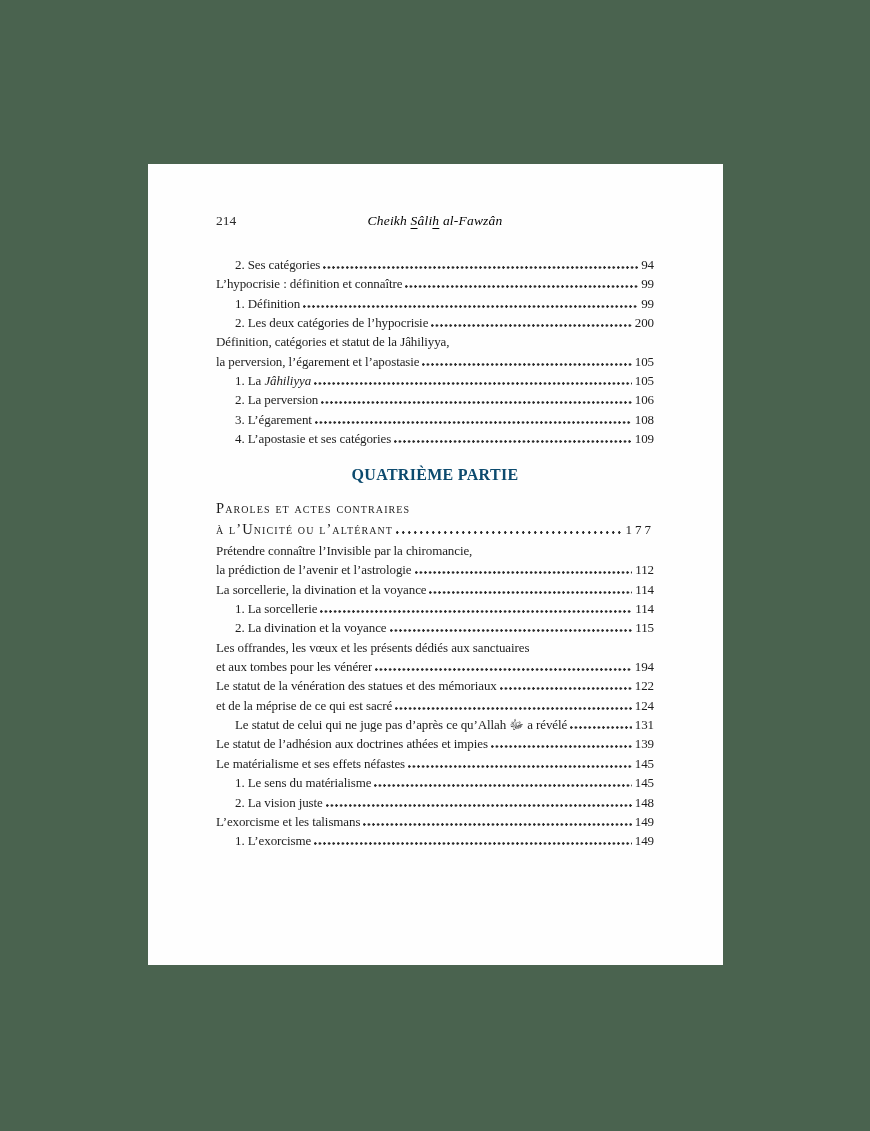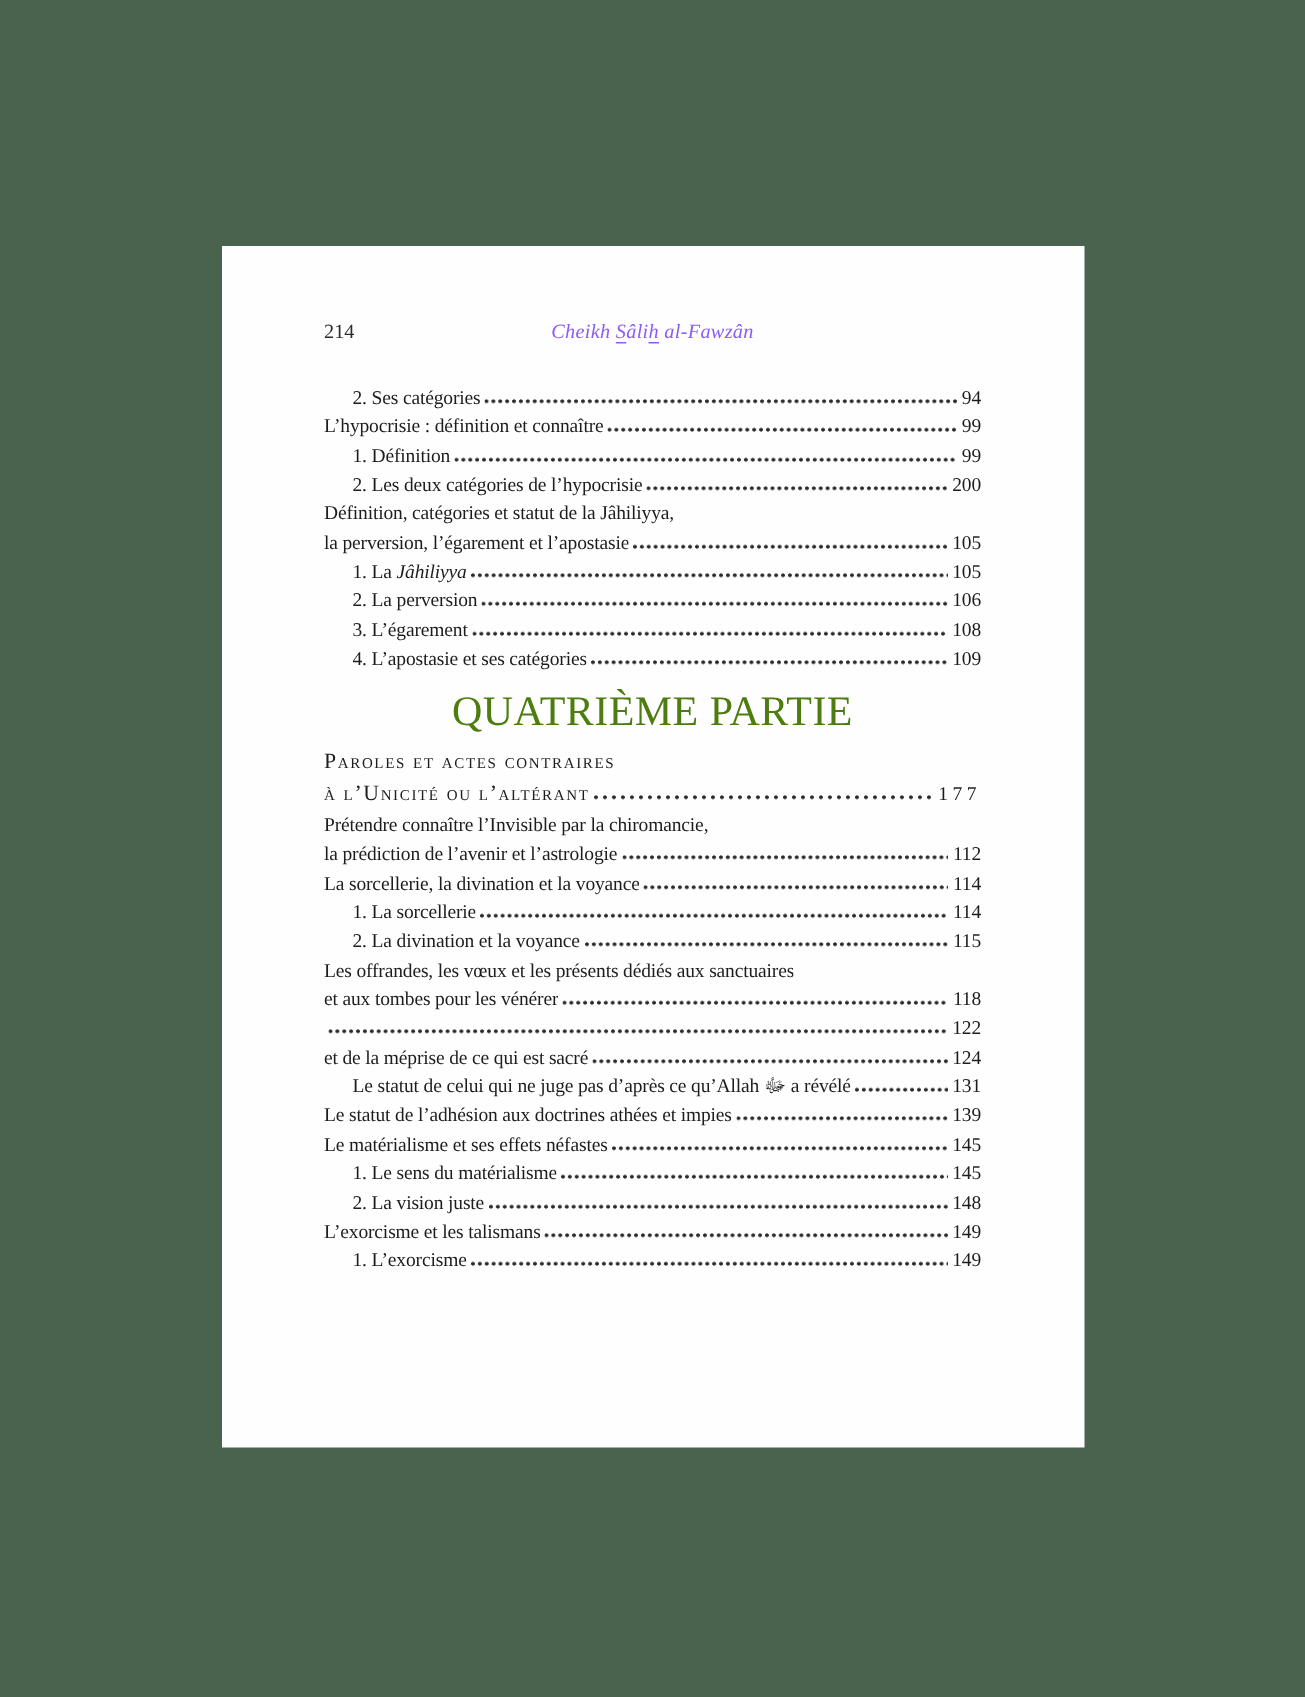--- a/index.html
+++ b/index.html
@@ -25,21 +25,21 @@
     position: relative;
     height: 17px;
     font-size: 13.5px;
     line-height: 17px;
   }
   .pg-num { position: absolute; left: 0; top: 0; color: #2b2b2b; }
   .author {
     position: absolute; left: 0; right: 0; top: 0;
     text-align: center;
     font-style: italic;
-    color: #8b5cf6;
+    color: #000000;
     letter-spacing: 0.2px;
   }
   .author .u {
     text-decoration: underline;
     text-decoration-thickness: 1px;
     text-underline-offset: 2.5px;
   }
   
   .toc-sections { margin-top: 26px; }
   .toc-row {
@@ -70,26 +70,26 @@
     font-size: 14.5px;
     letter-spacing: 1.1px;
     line-height: 20.8px;
     font-weight: 500;
   }
   .toc-row.smallcaps .dots { background-size: 6px 3px; }
   .toc-row.smallcaps .page { letter-spacing: 3px; font-size: 13px; }
   
   .part-heading {
     text-align: center;
-    font-weight: normal;
-    font-size: 28px;
+    font-weight: bold;
+    font-size: 16px;
     line-height: 26px;
     letter-spacing: 0.3px;
     margin: 14px 0 10px 0;
-    color: #4d7c0f;
+    color: #0c4a6e;
   }
 </style>
 </head>
 <body>
 
 <div class="sheet">
   <div class="content">
     <div class="pg-header">
       <span class="pg-num">214</span>
       <span class="author"><span>Cheikh </span><span class="u">S</span><span>âli</span><span class="u">h</span><span> al-Fawzân</span></span>
@@ -177,23 +177,24 @@
             <span class="title">2. La divination et la voyance</span>
             <span class="dots"></span>
             <span class="page">115</span>
           </div>
           <div class="toc-row">
             <span class="title">Les offrandes, les vœux et les présents dédiés aux sanctuaires</span>
           </div>
           <div class="toc-row">
             <span class="title">et aux tombes pour les vénérer</span>
             <span class="dots"></span>
-            <span class="page">118</span>
-          </div>
-          <div class="toc-row">
+            <span class="page">194</span>
+          </div>
+          <div class="toc-row">
+            <span class="title">Le statut de la vénération des statues et des mémoriaux</span>
             <span class="dots"></span>
             <span class="page">122</span>
           </div>
           <div class="toc-row">
             <span class="title">et de la méprise de ce qui est sacré</span>
             <span class="dots"></span>
             <span class="page">124</span>
           </div>
           <div class="toc-row indent">
             <span class="title">Le statut de celui qui ne juge pas d’après ce qu’Allah ﷻ a révélé</span>

